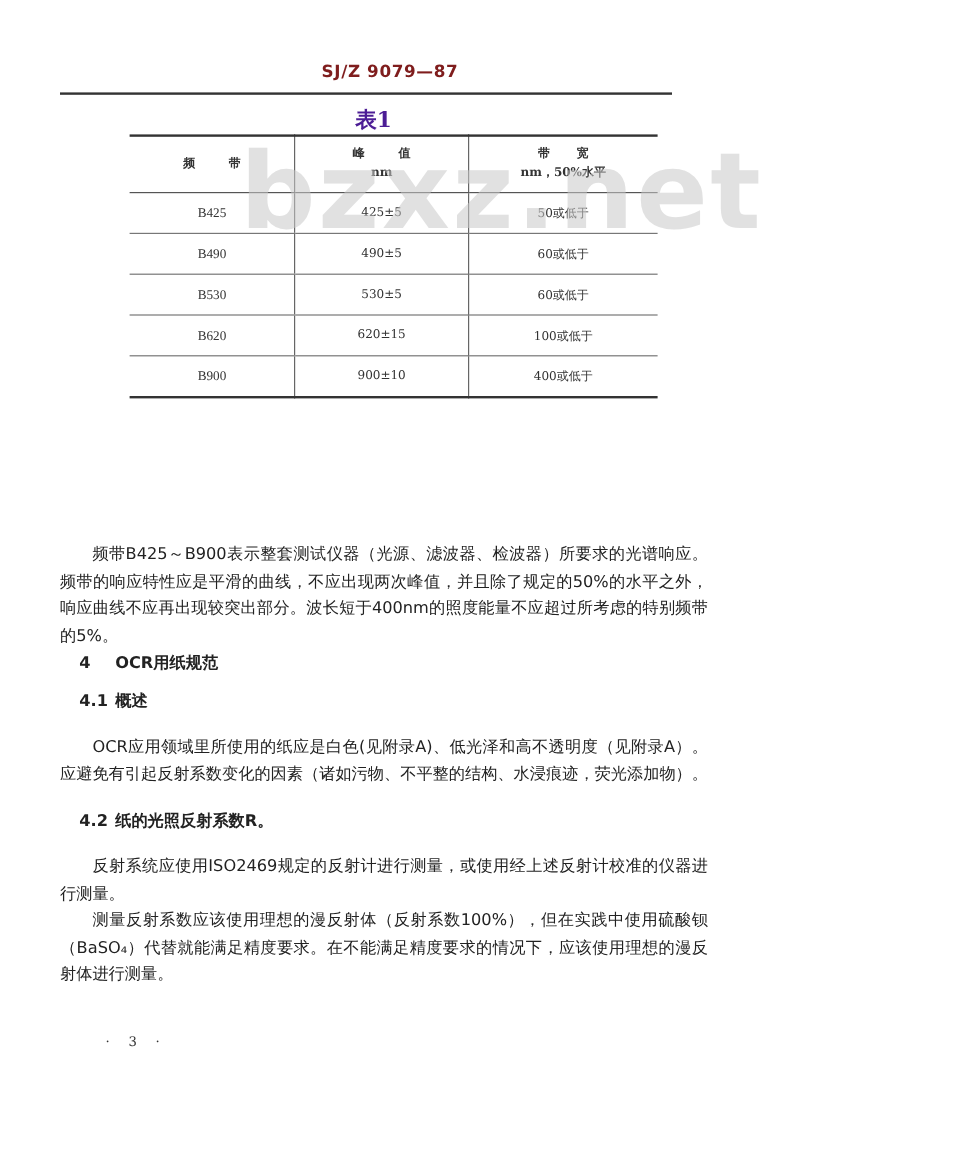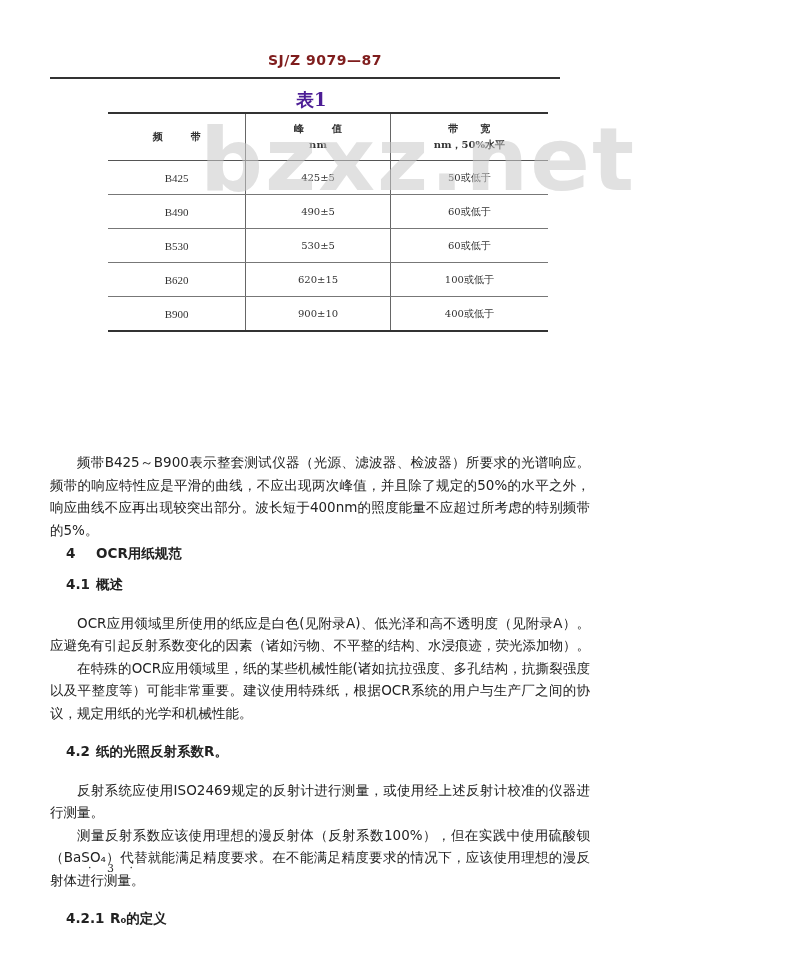--- a/index.html
+++ b/index.html
@@ -124,24 +124,20 @@
   <p class="heading">
     <span class="num">4</span><span>OCR用纸规范</span>
   </p>
 </div>
 
 <div class="body-text" style="top:557px;">
   <p class="heading">
     <span class="num">4.1</span><span>概述</span>
   </p>
   <p class="para">OCR应用领域里所使用的纸应是白色(见附录A)、低光泽和高不透明度（见附录A）。应避免有引起反射系数变化的因素（诸如污物、不平整的结构、水浸痕迹，荧光添加物）。</p>
-  <p class="para">在特殊的OCR应用领域里，纸的某些机械性能(诸如抗拉强度、多孔结构，抗撕裂强度以及平整度等）可能非常重要。建议使用特殊纸，根据OCR系统的用户与生产厂之间的协议，规定用纸的光学和机械性能。</p>
   <p class="heading">
     <span class="num">4.2</span><span>纸的光照反射系数R。</span>
   </p>
   <p class="para">反射系统应使用ISO2469规定的反射计进行测量，或使用经上述反射计校准的仪器进行测量。</p>
   <p class="para">测量反射系数应该使用理想的漫反射体（反射系数100%），但在实践中使用硫酸钡（BaSO₄）代替就能满足精度要求。在不能满足精度要求的情况下，应该使用理想的漫反射体进行测量。</p>
-  <p class="heading">
-    <span class="num wide">4.2.1</span><span>R₀的定义</span>
-  </p>
 </div>
 
 <div class="page-num">· 3 ·</div>
 
 </body></html>

